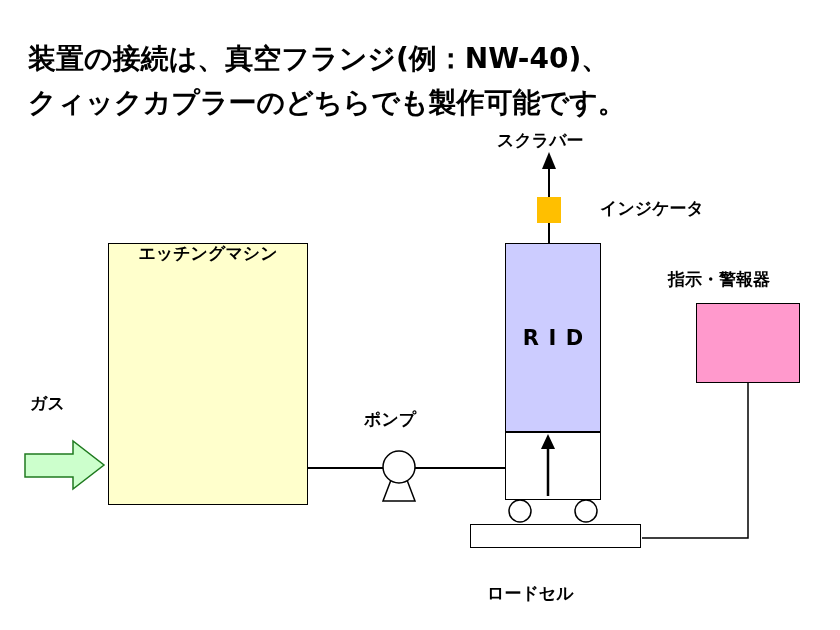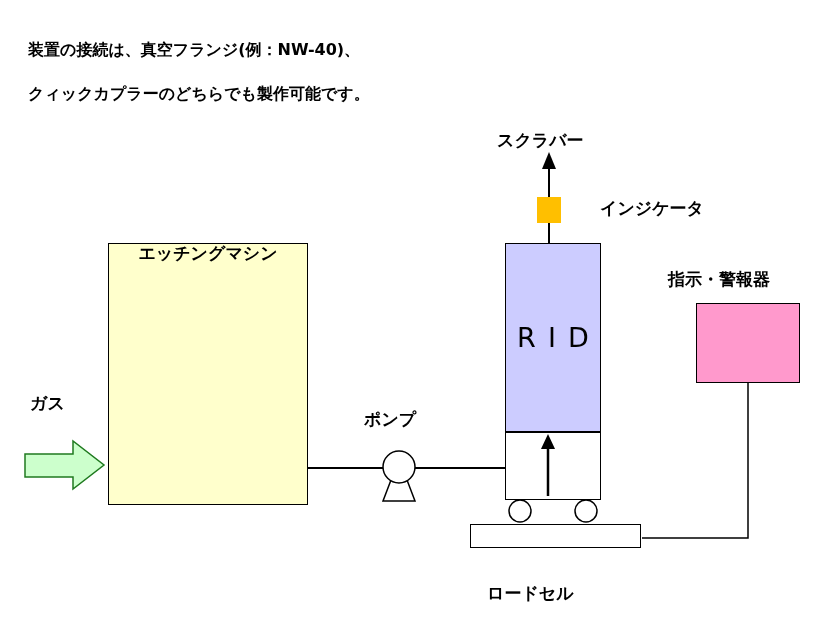--- a/index.html
+++ b/index.html
@@ -20,41 +20,41 @@
     font-weight: bold;
     font-size: 17px;
     color: #000000;
     white-space: nowrap;
     line-height: 1.1;
   }
   .note-line {
     position: absolute;
     left: 28px;
     font-weight: bold;
-    font-size: 16px;
+    font-size: 28px;
     color: #000000;
     white-space: nowrap;
   }
   .box {
     position: absolute;
     border: 1.5px solid #000000;
     box-sizing: border-box;
   }
   .etching-box {
     left: 108px; top: 243px; width: 200px; height: 262px;
     display: flex; justify-content: center;
     padding-bottom: 54px;
   }
   .rid-box {
     left: 505px; top: 243px; width: 96px; height: 189px;
     display: flex; align-items: center; justify-content: center;
   }
   .rid-label {
-    font-weight: normal;
-    font-size: 27px;
+    font-weight: bold;
+    font-size: 21px;
     letter-spacing: 0.45em;
     margin-right: -0.45em;
     color: #000000;
   }
   .rid-base-box {
     left: 505px; top: 432px; width: 96px; height: 68px;
     background: #ffffff;
   }
   .platform-box {
     left: 470px; top: 524px; width: 171px; height: 24px;

